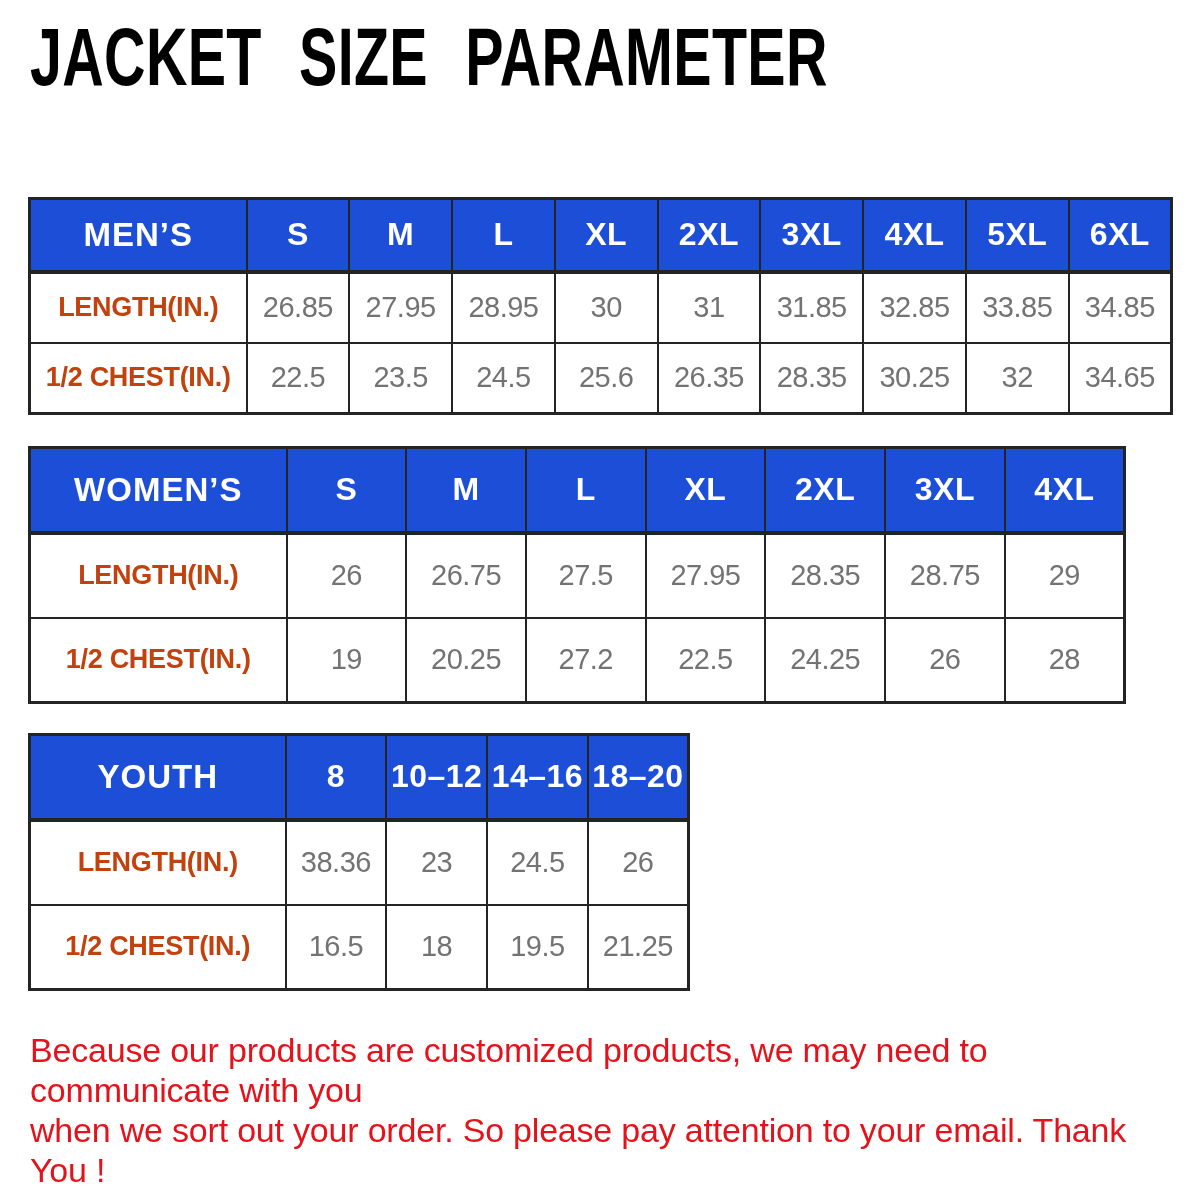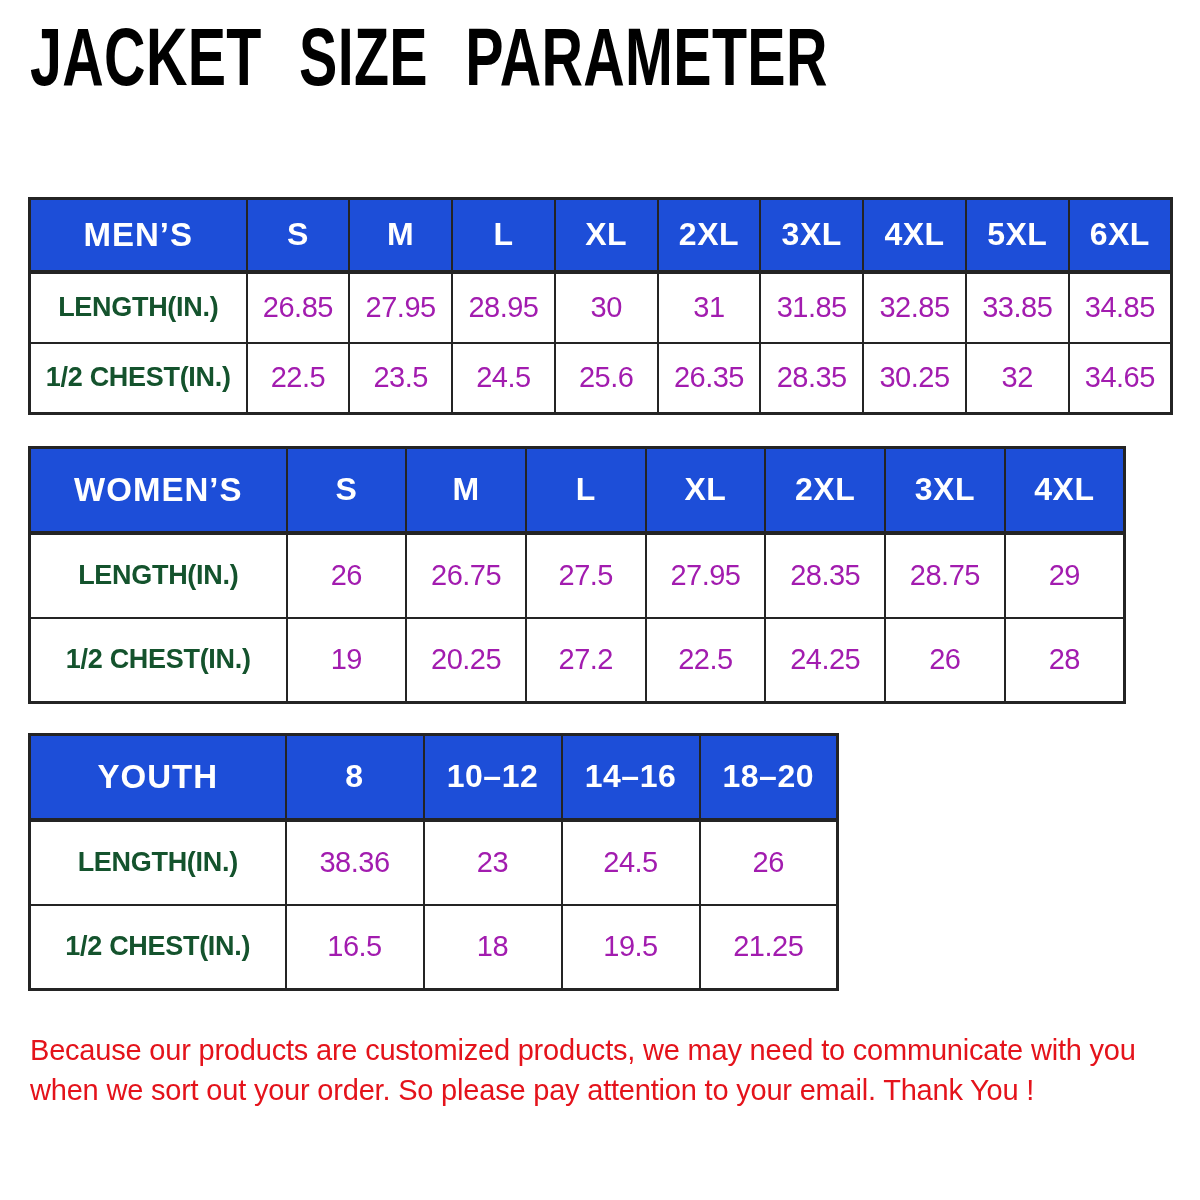--- a/index.html
+++ b/index.html
@@ -65,51 +65,51 @@
   table.size-table thead th {
     background: #1d4ed8;
     color: #ffffff;
     font-weight: bold;
     border-bottom: 4px solid #242424;
   }
   th.group-label { font-size: 33px; letter-spacing: 1px; }
   th.size-header { font-size: 32px; letter-spacing: 0.5px; }
   th.row-label {
     background: #ffffff;
-    color: #14532d;
+    color: #c2410c;
     font-size: 27px;
     font-weight: bold;
     letter-spacing: -0.3px;
   }
   td.size-value {
-    color: #a21caf;
+    color: #737373;
     font-size: 29px;
     letter-spacing: -0.5px;
     margin-left: 12px;
   }
   table[data-name="mens-size-table"] { width: 1145px; margin-bottom: 31px; }
   table[data-name="mens-size-table"] col.label-col { width: 217px; }
   table[data-name="mens-size-table"] tr { height: 71px; }
   table[data-name="mens-size-table"] thead tr { height: 73px; }
 
   table[data-name="womens-size-table"] { width: 1098px; margin-bottom: 29px; }
   table[data-name="womens-size-table"] col.label-col { width: 257px; }
   table[data-name="womens-size-table"] tr { height: 85px; }
 
-  table[data-name="youth-size-table"] { width: 811px; }
+  table[data-name="youth-size-table"] { width: 662px; }
   table[data-name="youth-size-table"] col.label-col { width: 256px; }
   table[data-name="youth-size-table"] tr { height: 85px; }
 
   .footer-p1 {
     position: absolute;
     left: 30px;
     top: 1030px;
     width: 1160px;
     margin: 0;
-    font-size: 29px;
+    font-size: 34px;
     line-height: 40px;
     color: #e4131b;
     white-space: pre-line;
     letter-spacing: -0.2px;
   }
   .footer-p2 {
     position: absolute;
     left: 30px;
     top: 1128px;
     width: 1160px;

